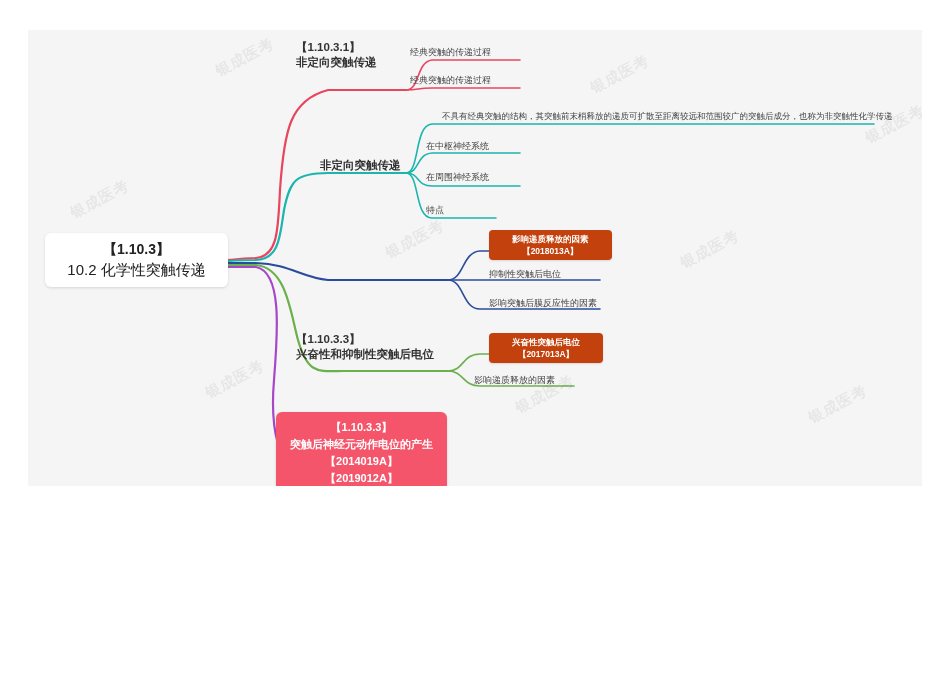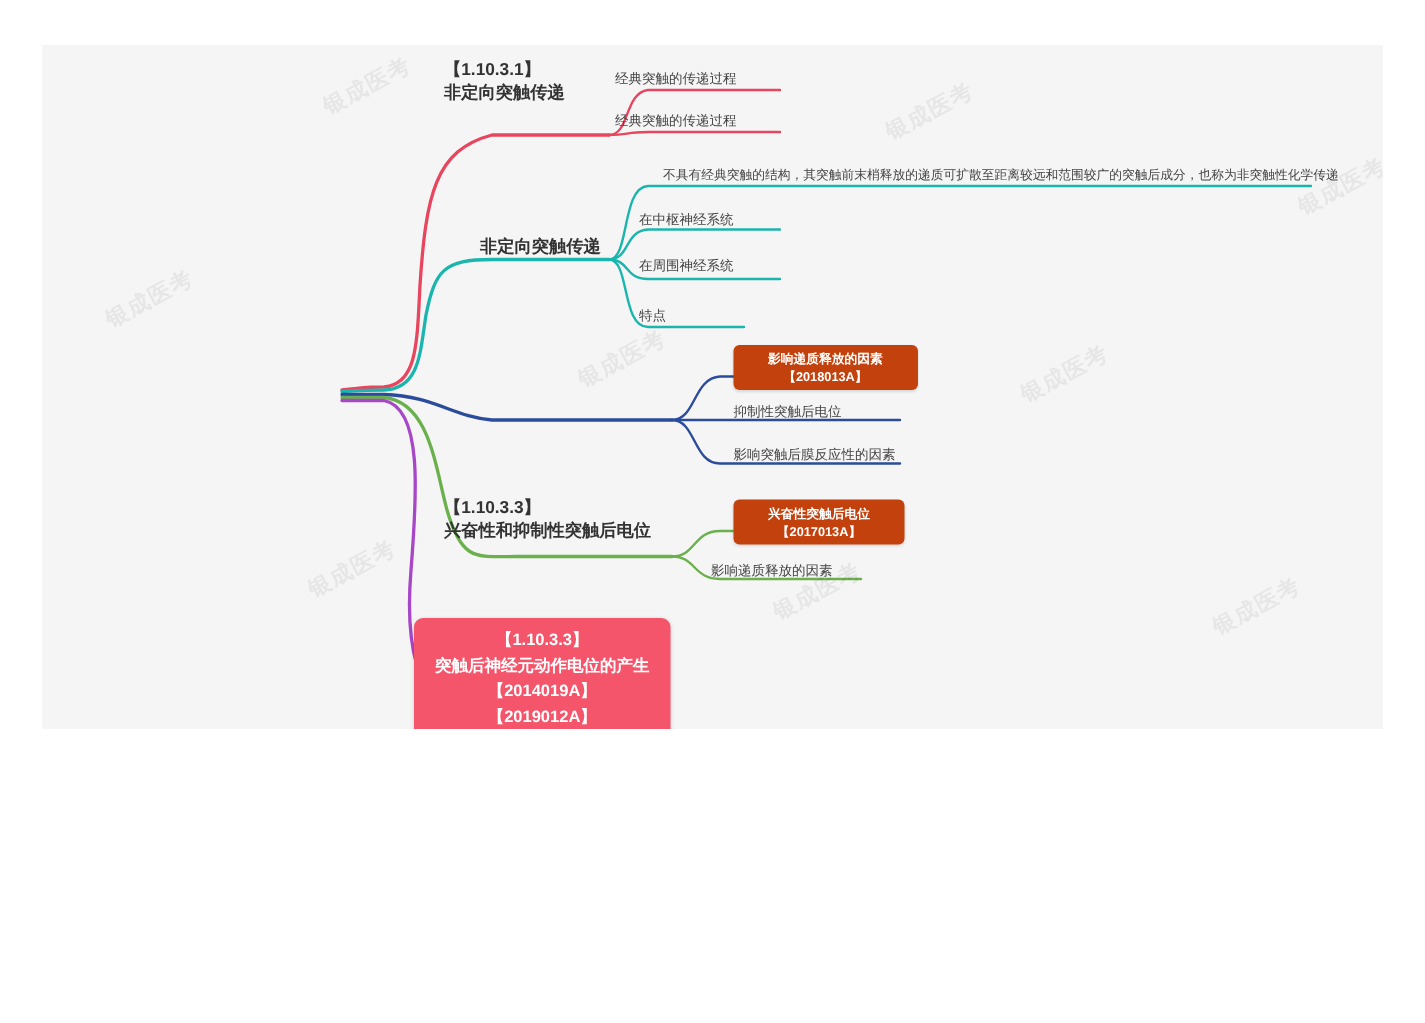--- a/index.html
+++ b/index.html
@@ -59,20 +59,24 @@
   <div class="wm" style="left:40px;top:160px;">银成医考</div>
   <div class="wm" style="left:185px;top:18px;">银成医考</div>
   <div class="wm" style="left:355px;top:200px;">银成医考</div>
   <div class="wm" style="left:175px;top:340px;">银成医考</div>
   <div class="wm" style="left:485px;top:355px;">银成医考</div>
   <div class="wm" style="left:650px;top:210px;">银成医考</div>
   <div class="wm" style="left:778px;top:365px;">银成医考</div>
   <div class="wm" style="left:835px;top:85px;">银成医考</div>
   <div class="wm" style="left:560px;top:35px;">银成医考</div>
 
+  <div class="node root">
+    <span class="l1">【1.10.3】</span>
+    <span class="l2">10.2 化学性突触传递</span>
+  </div>
 
   <div class="node topic" style="left:268px;top:10px;text-align:left;">
     <span class="t1">【1.10.3.1】</span>
     <span class="t1">非定向突触传递</span>
   </div>
   <div class="node leaf" style="left:382px;top:16px;">经典突触的传递过程</div>
   <div class="node leaf" style="left:382px;top:44px;">经典突触的传递过程</div>
 
   <div class="node topic" style="left:268px;top:128px;text-align:left;margin-left:24px;">
     <span class="t1">非定向突触传递</span>

